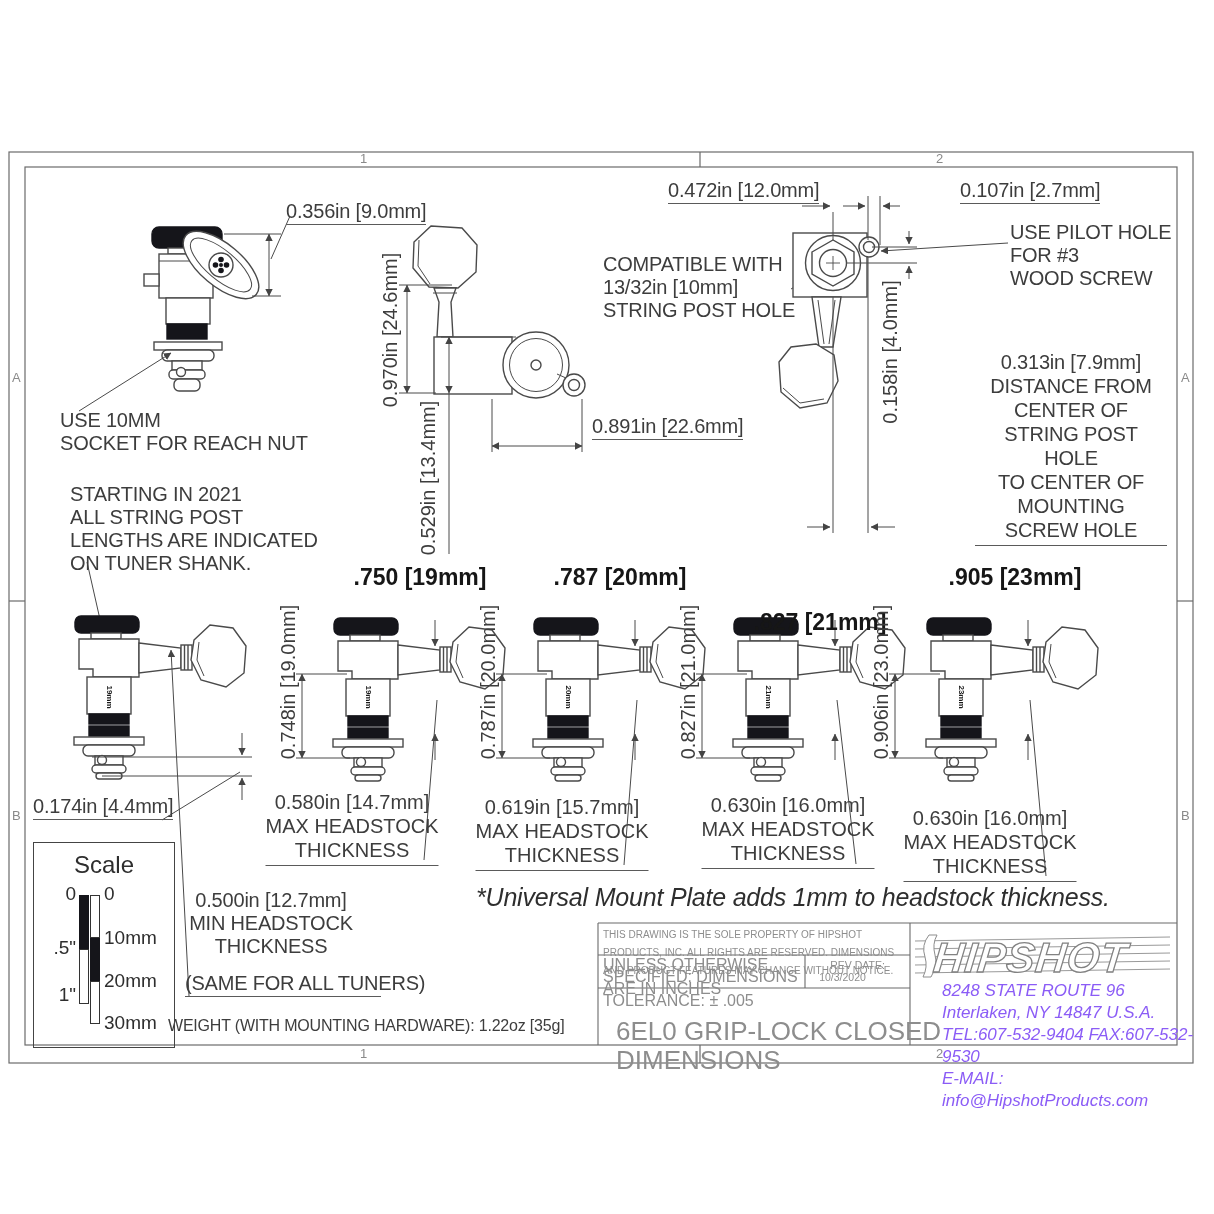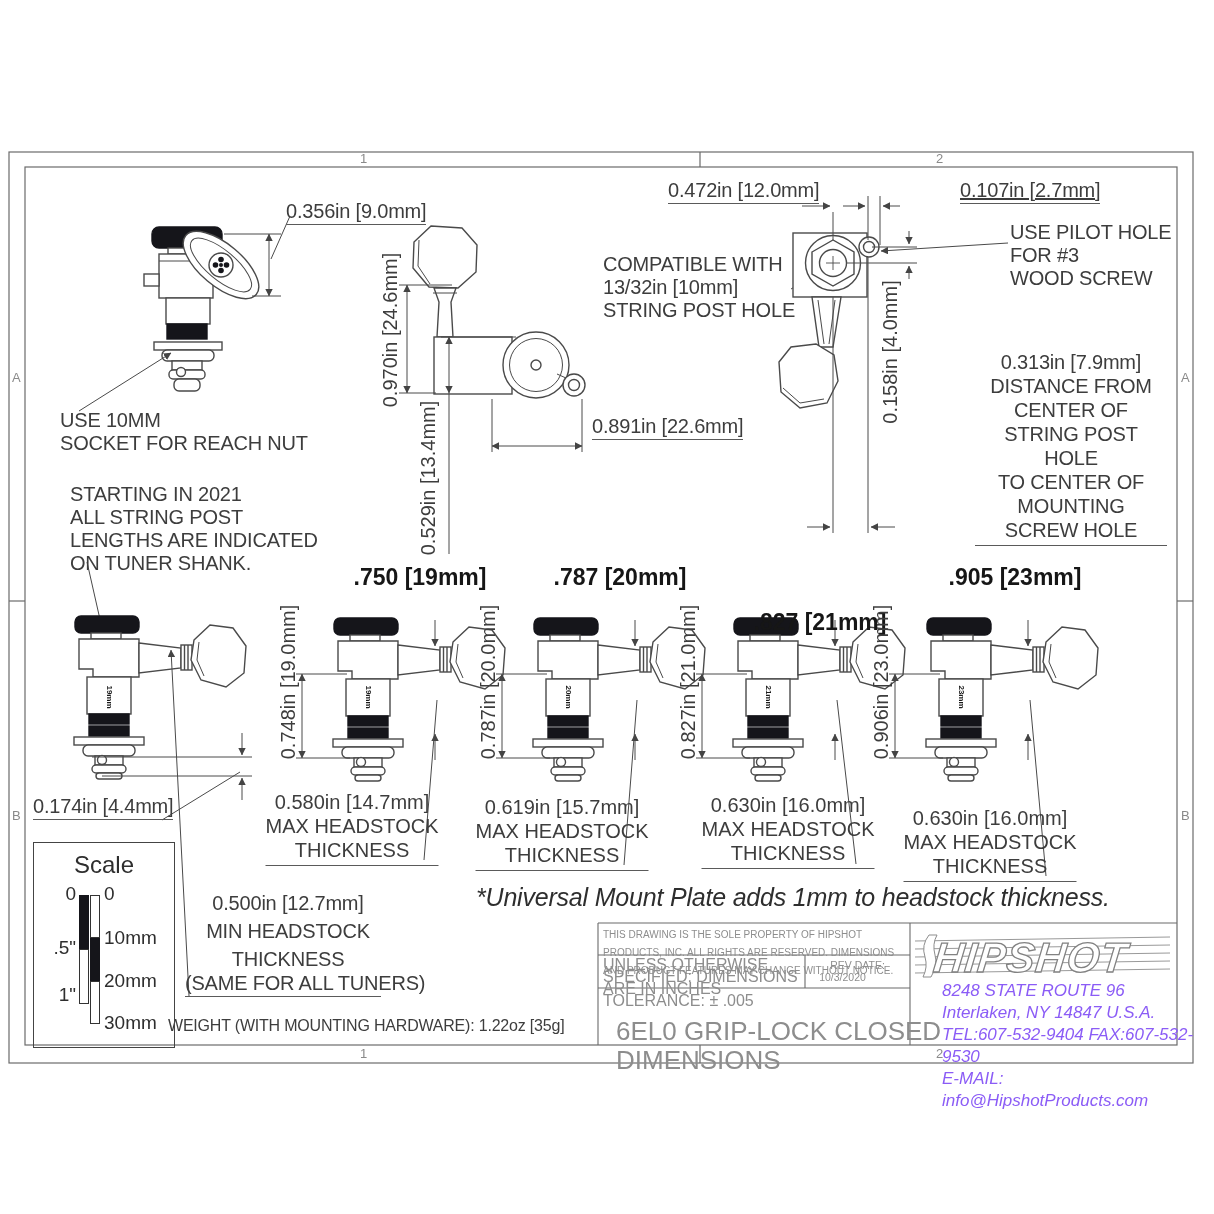--- a/index.html
+++ b/index.html
@@ -252,21 +252,21 @@
 ON TUNER SHANK.</div>
 
   <div class="rot" style="left:390px;top:330px;">0.970in [24.6mm]</div>
   <div class="rot" style="left:428px;top:478px;">0.529in [13.4mm]</div>
   <div class="txt dim" style="left:592px;top:415px;">0.891in [22.6mm]</div>
   <div class="txt" style="left:603px;top:253px;">COMPATIBLE WITH
 13/32in [10mm]
 STRING POST HOLE</div>
 
   <div class="txt dim" style="left:668px;top:179px;">0.472in [12.0mm]</div>
-  <div class="txt dim" style="left:960px;top:179px;text-decoration:underline;">0.107in [2.7mm]</div>
+  <div class="txt dim" style="left:960px;top:179px;">0.107in [2.7mm]</div>
   <div class="rot" style="left:890px;top:352px;">0.158in [4.0mm]</div>
   <div class="txt" style="left:1010px;top:221px;">USE PILOT HOLE
 FOR #3
 WOOD SCREW</div>
   <div class="txt" style="left:975px;top:350px;width:192px;text-align:center;line-height:24px;border-bottom:1.5px solid #5a5a5a;padding-bottom:3px;">0.313in [7.9mm]
 DISTANCE FROM
 CENTER OF
 STRING POST HOLE
 TO CENTER OF
 MOUNTING
@@ -291,21 +291,21 @@
   <div class="blk" style="left:352px;top:790px;"><span>0.580in [14.7mm]</span><br><span>MAX HEADSTOCK
 THICKNESS</span></div>
   <div class="blk" style="left:562px;top:795px;"><span>0.619in [15.7mm]</span><br><span>MAX HEADSTOCK
 THICKNESS</span></div>
   <div class="blk" style="left:788px;top:793px;"><span>0.630in [16.0mm]</span><br><span>MAX HEADSTOCK
 THICKNESS</span></div>
   <div class="blk" style="left:990px;top:806px;"><span>0.630in [16.0mm]</span><br><span>MAX HEADSTOCK
 THICKNESS</span></div>
 
   <div class="txt dim" style="left:33px;top:795px;">0.174in [4.4mm]</div>
-  <div class="txt" style="left:198px;top:889px;width:180px;text-align:center;line-height:28px;">0.500in [12.7mm]
+  <div class="txt" style="left:181px;top:889px;width:180px;text-align:center;line-height:23px;">0.500in [12.7mm]
 MIN HEADSTOCK
 THICKNESS</div>
   <div class="txt dim" style="left:185px;top:972px;width:196px;">(SAME FOR ALL TUNERS)</div>
   <div class="txt" style="left:168px;top:1014px;font-size:16px;">WEIGHT (WITH MOUNTING HARDWARE): 1.22oz [35g]</div>
   <div class="txt italic" style="left:476px;top:886px;font-size:25px;color:#2e2e2e;">*Universal Mount Plate adds 1mm to headstock thickness.</div>
 
   <div id="scalebox">
     <div style="position:absolute;left:0;top:8px;width:100%;text-align:center;font-size:24px;color:#2e2e2e;">Scale</div>
 
     <div style="position:absolute;left:45px;top:52px;width:10px;height:54px;background:#15151a;"></div>

